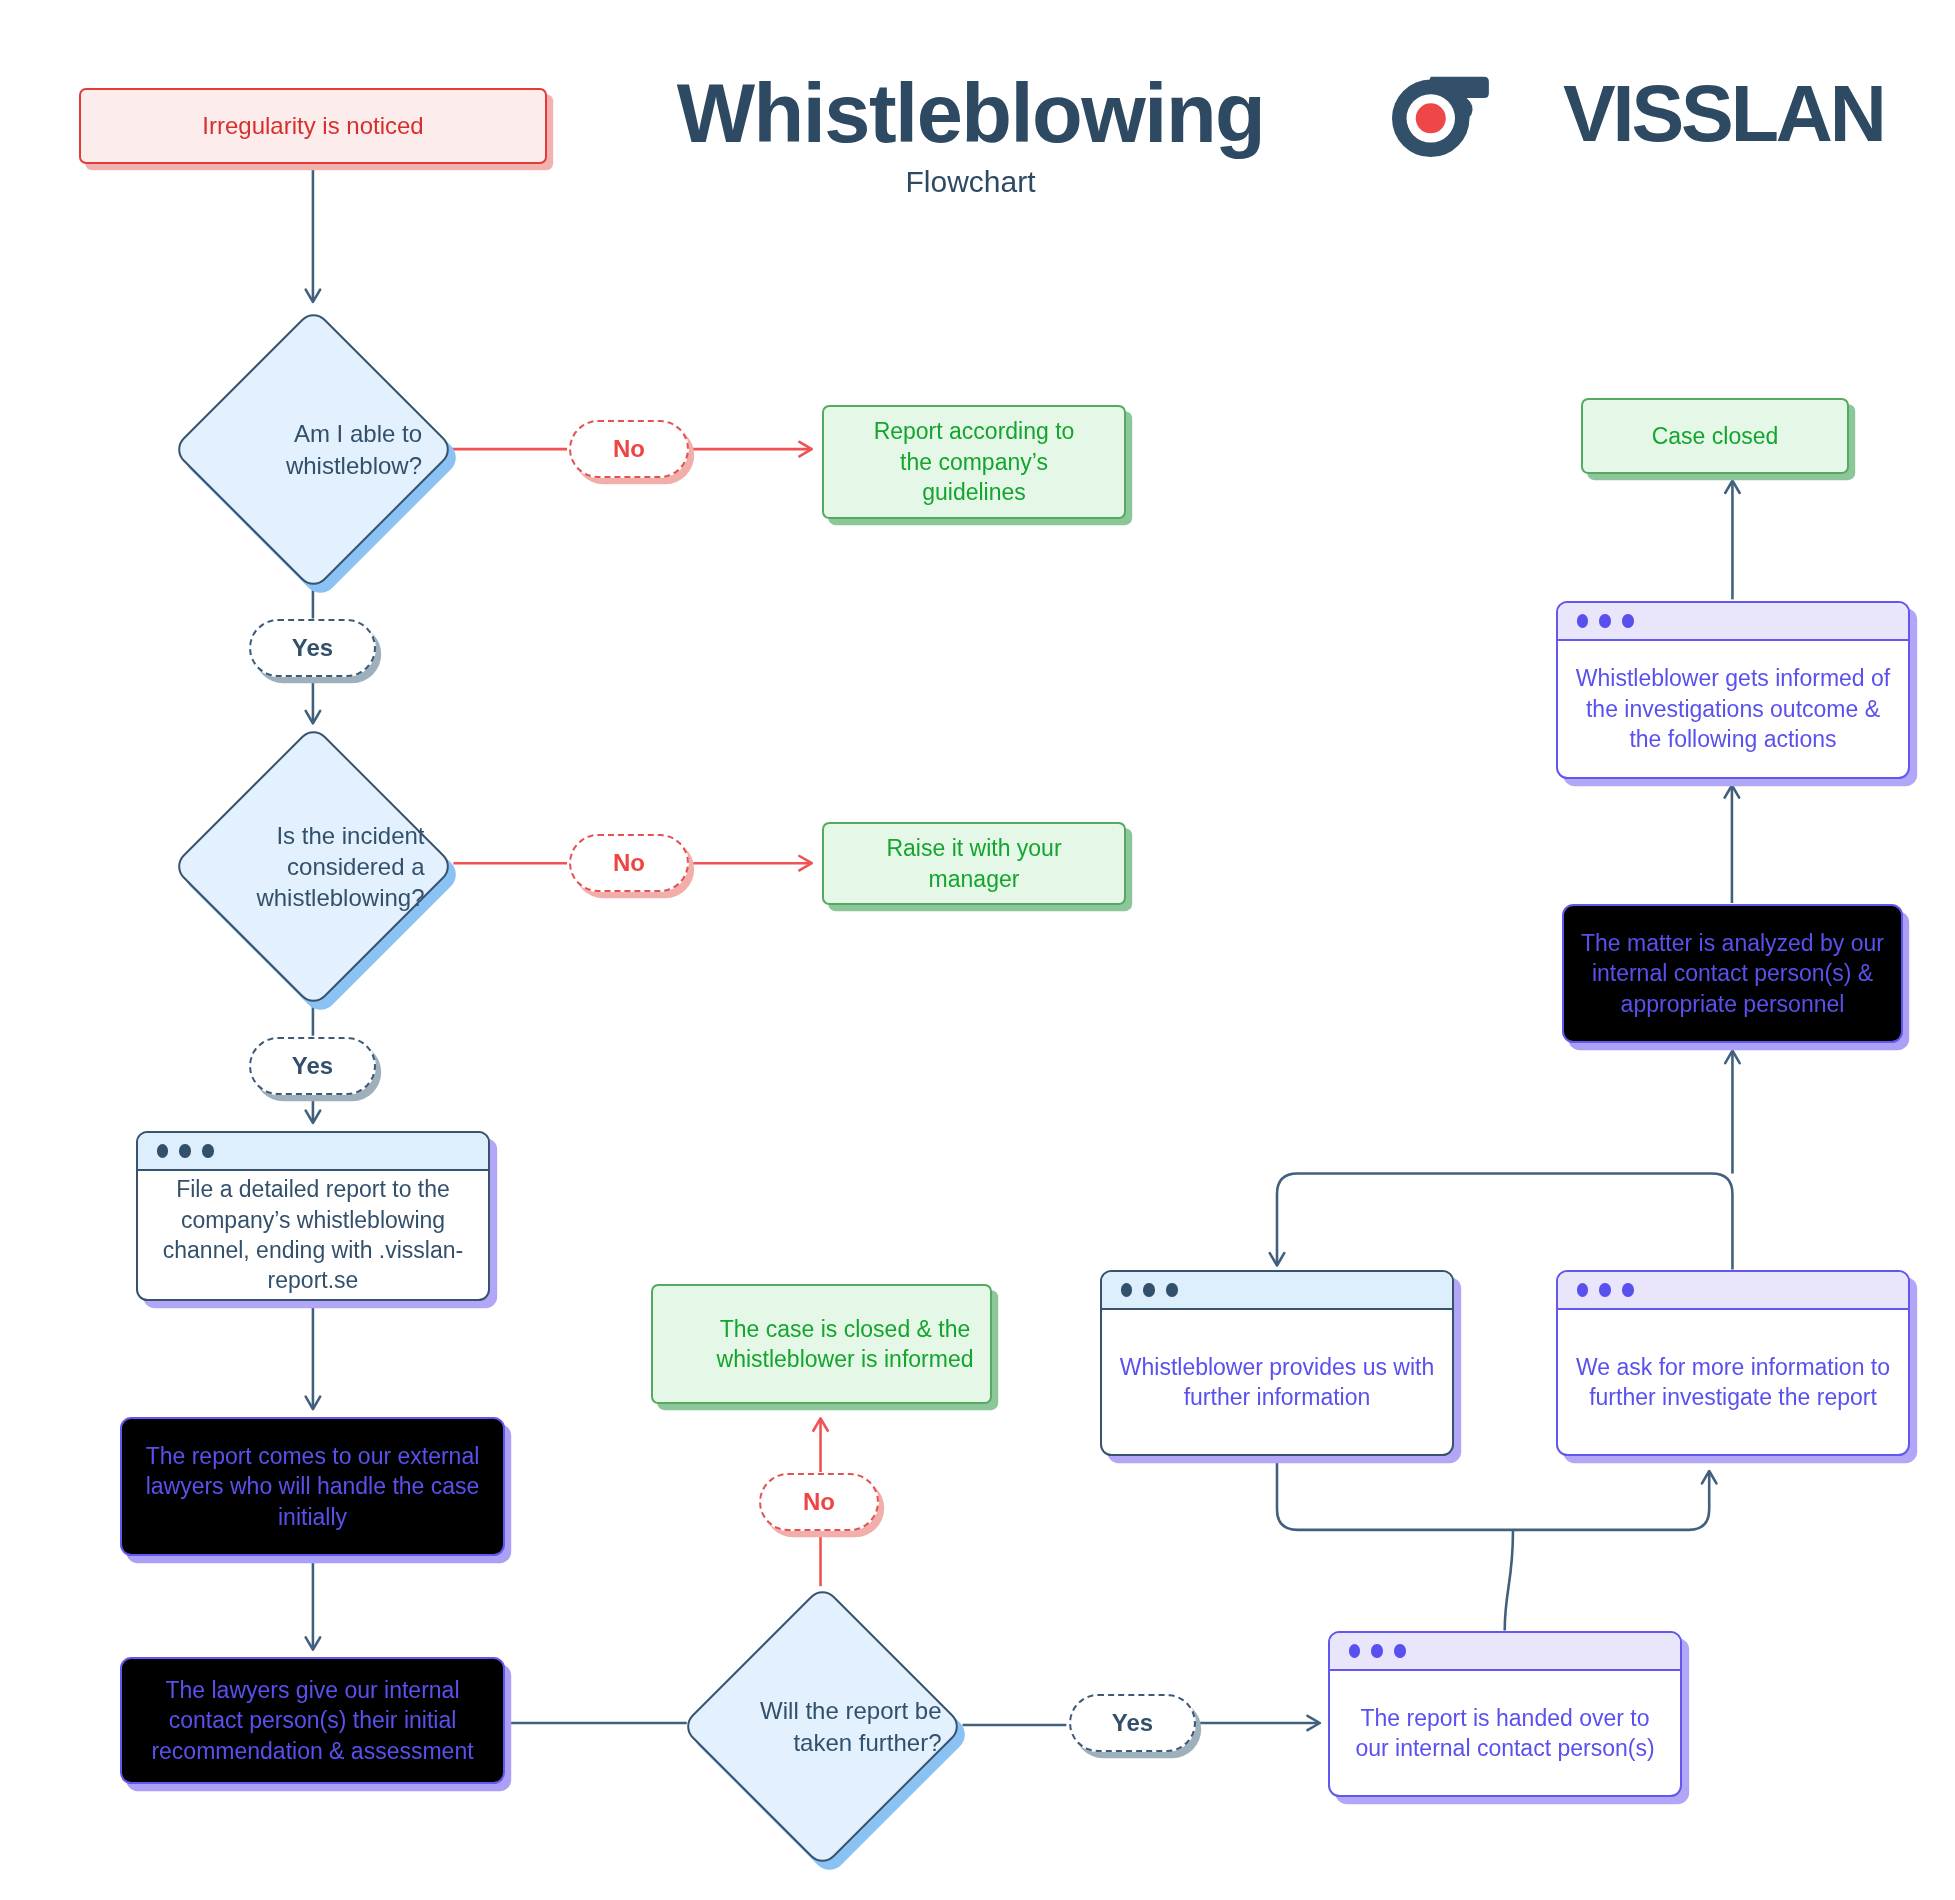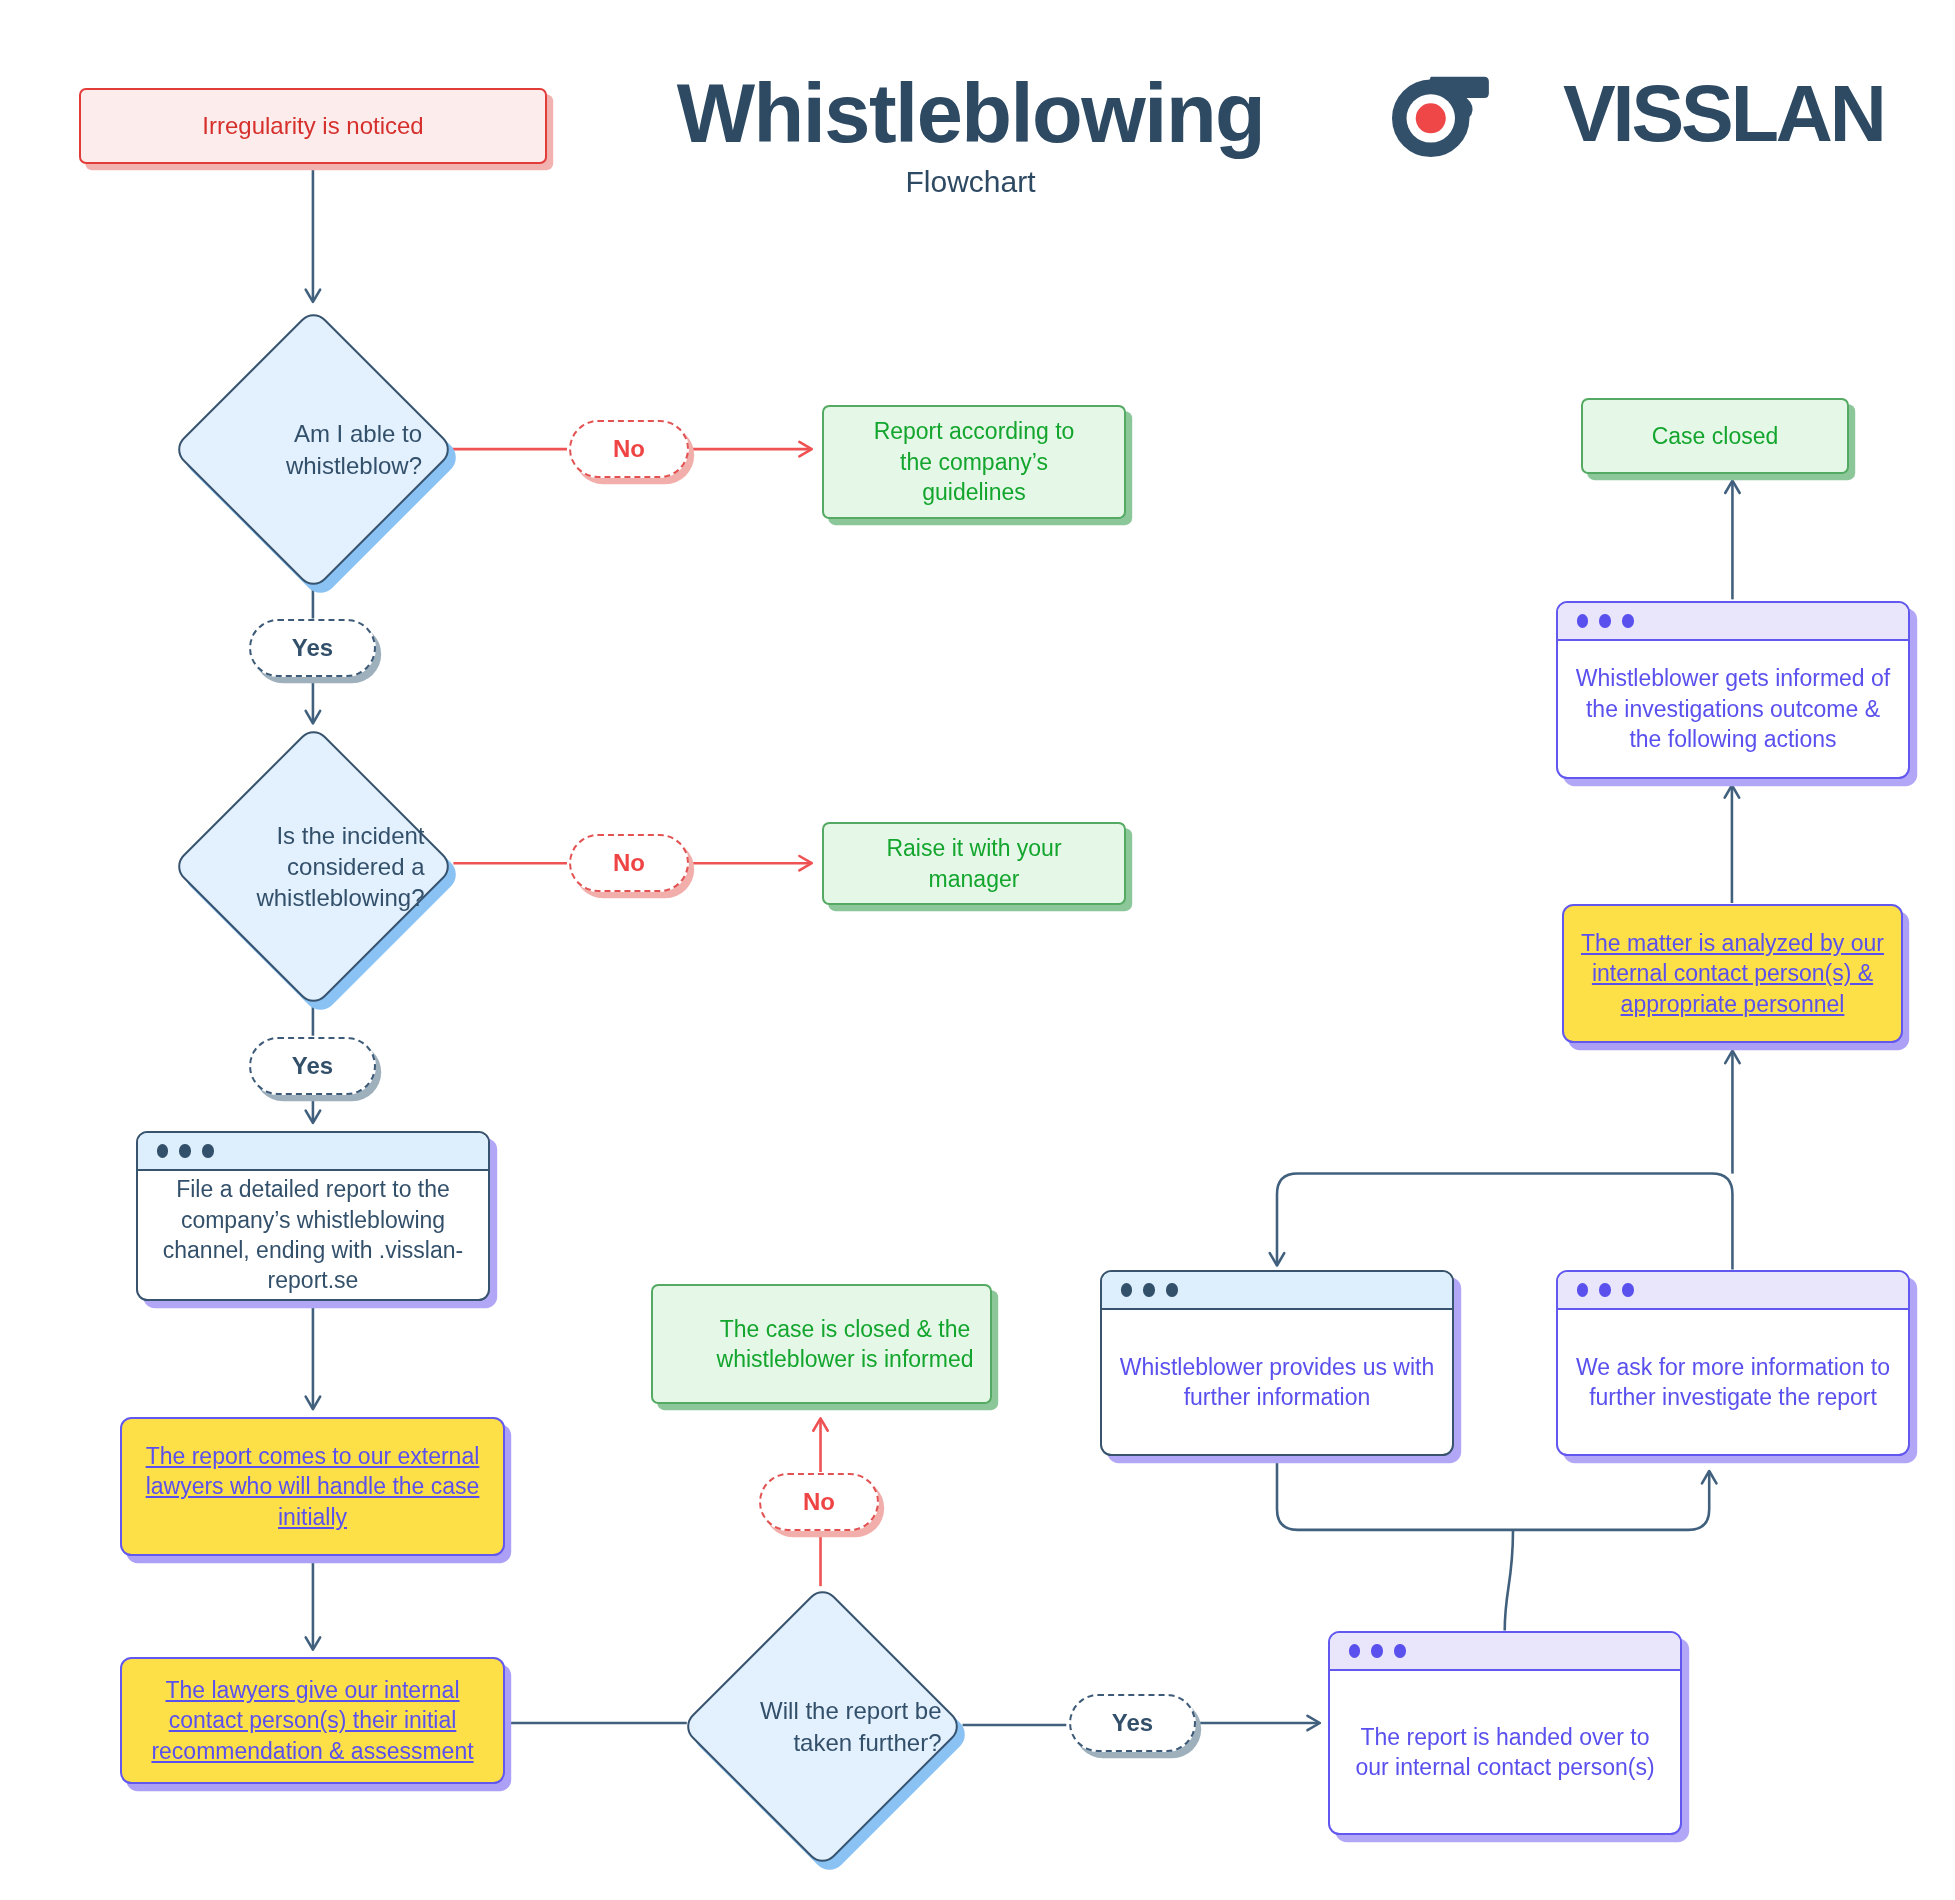--- a/index.html
+++ b/index.html
@@ -12,22 +12,22 @@
 
   
   .start{background:#fdecec;border:2.1px solid #e23c39;border-radius:7px;color:#d6302d;
          font-size:24px;box-shadow:6.2px 6.2px 0 #f2b3b0;}
 
   
   .green{background:#e5f8e7;border:2.1px solid #55aa63;border-radius:7.2px;color:#13a52d;
          font-size:23px;box-shadow:6.2px 6.2px 0 #8cc79a;}
 
   
-  .purple{background:#fde047;border:2.1px solid #6257ef;border-radius:11.4px;color:#5a50ee;
-          font-size:23px;box-shadow:6.2px 7.2px 0 #aba0f6;padding:0 17px;text-decoration:underline;}
+  .purple{background:#000000;border:2.1px solid #6257ef;border-radius:11.4px;color:#5a50ee;
+          font-size:23px;box-shadow:6.2px 7.2px 0 #aba0f6;padding:0 17px;}
 
   
   .pill{background:#ffffff;border-radius:31px;font-weight:700;font-size:24px;}
   .pill.red{border:2.1px dashed #e35252;color:#ef4444;box-shadow:5.2px 6.2px 0 #f2aeab;}
   .pill.navy{border:2.1px dashed #3c5a77;color:#33506b;box-shadow:5.2px 6.2px 0 #9fb0bd;}
 
   
   .dwrap{position:absolute;display:flex;align-items:center;justify-content:center;
          filter:drop-shadow(7.2px 8.3px 0 #8ac2f4);}
   .dsq{width:197px;height:197px;background:#e3f0fd;border:2.1px solid #37536e;border-radius:16.5px;
@@ -186,21 +186,21 @@
   </div>
 
   <div class="node green" style="left:651px;top:1284px;width:341px;height:120px;">
     <span style="max-width:269px;margin-left:47px;">The case is closed &amp; the whistleblower is informed</span>
   </div>
 
   <div class="node pill navy" style="left:1069px;top:1694px;width:127px;height:58px;">
     <span>Yes</span>
   </div>
 
-  <div class="win purp" style="left:1328px;top:1631px;width:354px;height:204px;">
+  <div class="win purp" style="left:1328px;top:1631px;width:354px;height:166px;">
     <div class="winhead">
       <span class="dot"></span>
       <span class="dot"></span>
       <span class="dot"></span>
     </div>
     <div class="winbody">The report is handed over to our internal contact person(s)</div>
   </div>
 
   <div class="win purp" style="left:1556px;top:1270px;width:354px;height:186px;">
     <div class="winhead">

